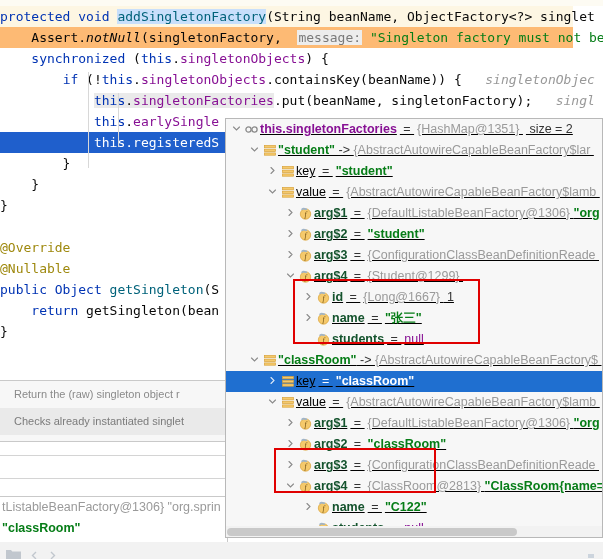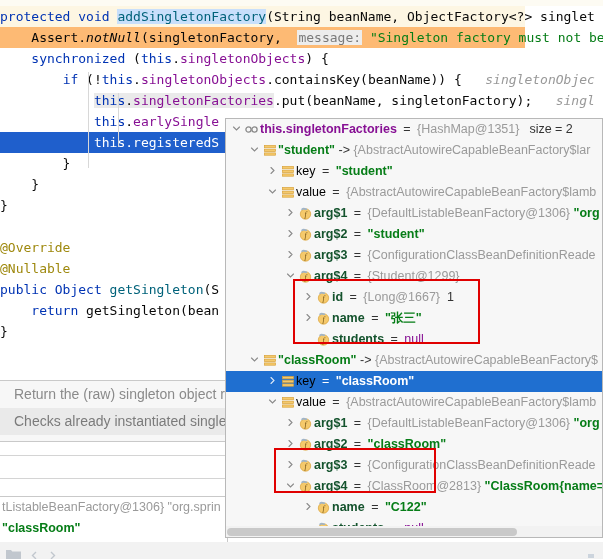--- a/index.html
+++ b/index.html
@@ -16,21 +16,21 @@
     position: absolute; left: 0; top: 0; width: 603px; height: 559px;
     background: #ffffff;
     font-family: "DejaVu Sans Mono", "Liberation Mono", monospace;
     font-size: 13px;
     line-height: 21px;
     white-space: pre;
     overflow: hidden;
   }
   .topstrip { position:absolute; left:0; top:0; width:603px; height:6px; background:#fdfbf3;}
   .code-line {
-    position: absolute; left: 0; width: 525px; height: 21px;
+    position: absolute; left: 0; width: 573px; height: 21px;
     white-space: pre;
   }
   .code-text { position:absolute; left:0; top:0; height:21px; line-height:21px; white-space:pre; }
 
   .hl-yellow { background: #fdf6e3; }
   .hl-pink   { background: #fdba74; }
   .hl-blue   { background: #1f5fcc; }
 
   .kw   { color: #0033b3; }
   .plain{ color: #080808; }
@@ -46,21 +46,21 @@
   .white { color: #ffffff; }
 
   
   .guide { position:absolute; width:1px; background:#d8d8d8; }
 
   
   .docpopup {
     position:absolute; left:0; top:380px; width:228px; height:62px;
     background:#f7f7f7; border-top:1px solid #c9c9c9; border-bottom:1px solid #c9c9c9;
     border-right:1px solid #c9c9c9;
-    font-family:"Liberation Sans", sans-serif; font-size:14px; color:#8a8a8a;
+    font-family:"Liberation Sans", sans-serif; font-size:11px; color:#8a8a8a;
     overflow:hidden;
   }
   .docrow { height:27px; line-height:27px; padding-left:14px; white-space:nowrap; overflow:hidden;}
   .docrow.second { background:#eaeaea; color:#7b7b7b; }
 
   
   .bgvars {
     position:absolute; left:0; top:496px; width:228px; height:63px;
     background:#ffffff; border-top:1px solid #c9c9c9; border-right:1px solid #c9c9c9;
     font-family:"Liberation Sans", sans-serif; font-size:12.5px;
@@ -76,21 +76,21 @@
     background:#f7f7f7;
     border:1px solid #b8b8b8;
     font-family:"Liberation Sans", sans-serif;
     font-size:12.5px;
     overflow:hidden;
   }
   .dbg-row {
     position:relative;
     height:21px; line-height:21px;
     white-space:nowrap; overflow:hidden;
-    display:flex; align-items:flex-start;
+    display:flex; align-items:flex-start;text-decoration:underline;
   }
   .dbg-row.sel { background:#1f6fd0; }
   .dbg-row.sel .vname,
   .dbg-row.sel .veq,
   .dbg-row.sel .vtype,
   .dbg-row.sel .vstr,
   .dbg-row.sel .varrow { color:#ffffff; }
   .chev {
     width:13px; min-width:13px; text-align:center; color:#8a8a8a;
     font-size:10px; line-height:21px; user-select:none;

